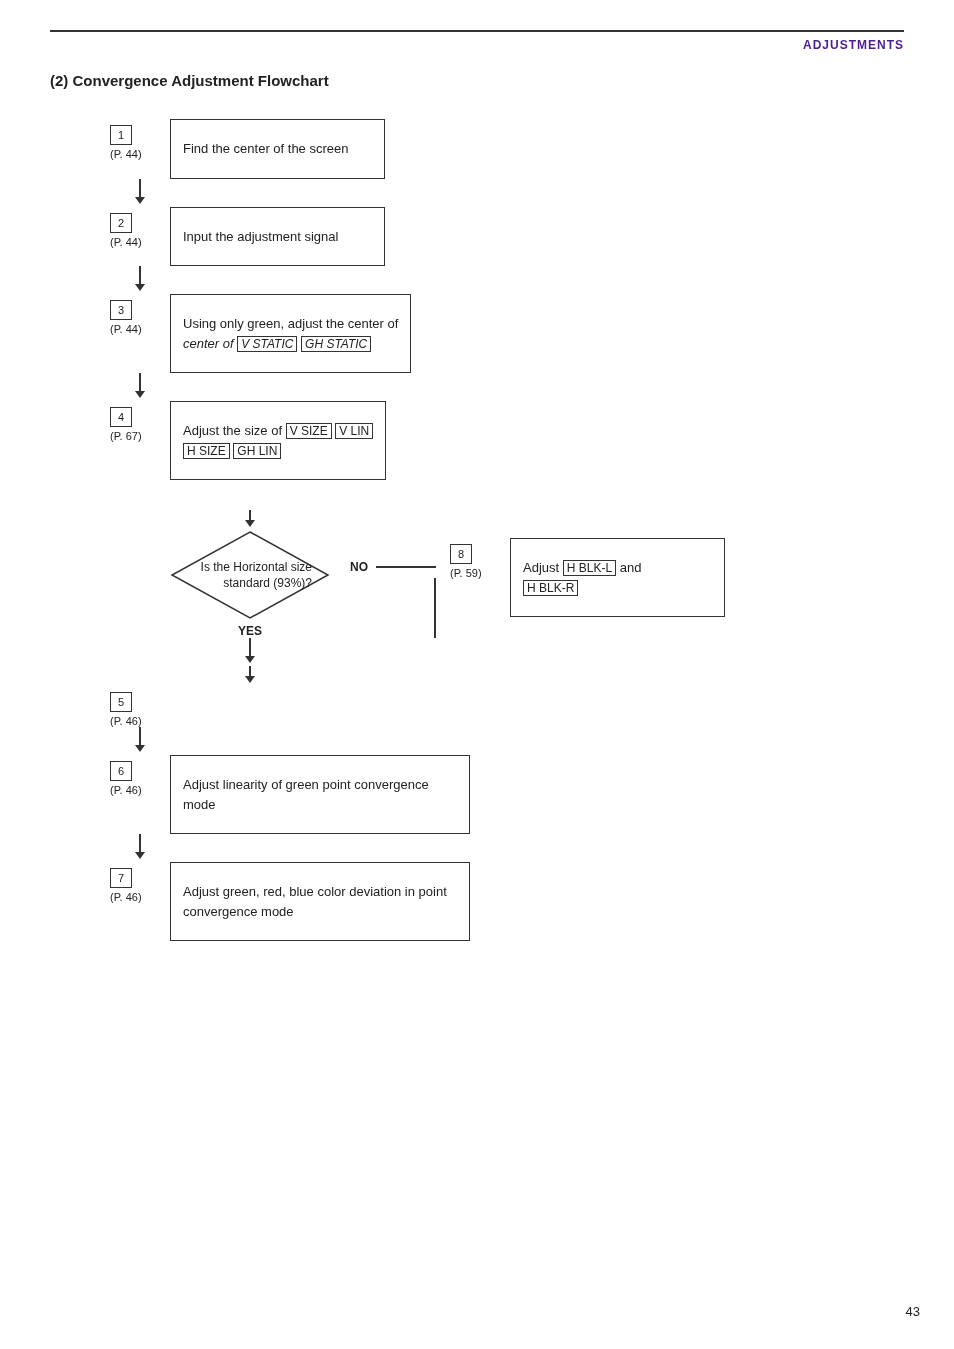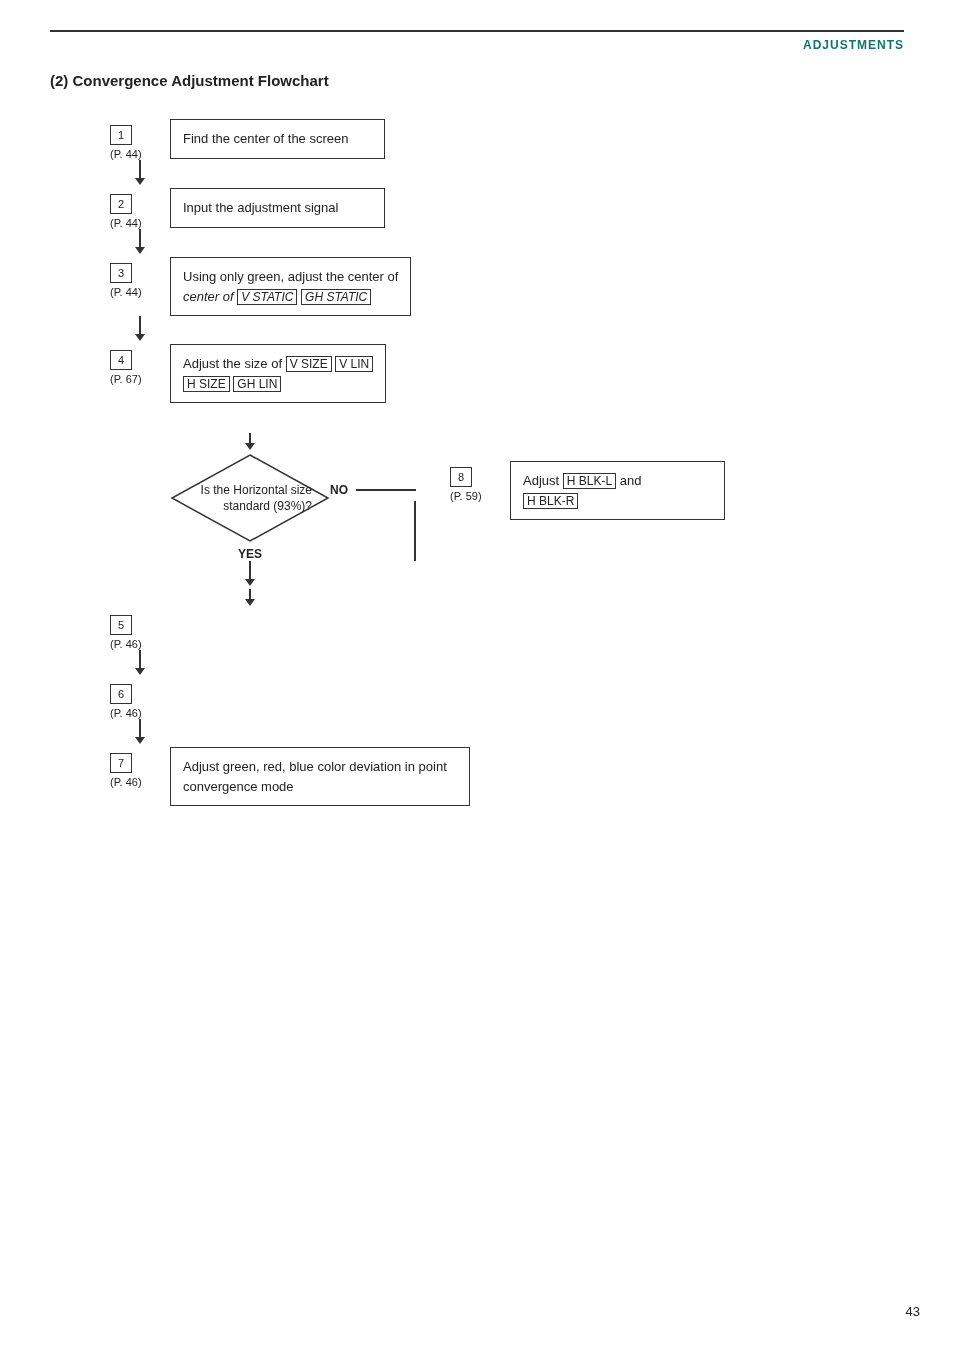--- a/index.html
+++ b/index.html
@@ -29,21 +29,21 @@
     .header-bar {
       display: flex;
       justify-content: flex-end;
       margin-bottom: 20px;
     }
 
     .header-title {
       font-size: 12px;
       font-weight: bold;
       letter-spacing: 1px;
-      color: #0f766e;
+      color: #4c1d95;
     }
 
     .section-title {
       font-size: 15px;
       font-weight: bold;
       margin-bottom: 30px;
     }
 
     
     .flowchart {
@@ -86,21 +86,21 @@
       margin-bottom: 3px;
     }
 
     .page-ref {
       font-size: 11px;
       white-space: nowrap;
     }
 
     .content-col {
       border: 1px solid #333;
-      padding: 9px 12px;
+      padding: 19px 12px;
       min-width: 215px;
       max-width: 300px;
       font-size: 13px;
       line-height: 1.5;
     }
 
     .inline-tag {
       border: 1px solid #333;
       padding: 0px 3px;
       font-size: 12px;
@@ -229,21 +229,21 @@
 
         <div style="display:flex;flex-direction:column;align-items:center;height:28px;">
           <div style="width:2px;height:18px;background:#333;"></div>
           <div style="width:0;height:0;border-left:5px solid transparent;border-right:5px solid transparent;border-top:7px solid #333;"></div>
         </div>
 
       </div>
 
       <div style="display:flex; flex-direction:column; margin-left:0; position:absolute; left:160px; top:50px;">
 
-        <div style="display:flex; flex-direction:row; align-items:center;">
+        <div style="display:flex; flex-direction:row; align-items:center;margin-left:20px;">
           <span style="font-size:12px; font-weight:bold; margin-right:8px;">NO</span>
           <div style="width:60px; height:2px; background:#333;"></div>
         </div>
 
         <div style="display:flex; flex-direction:row; margin-top:0;">
           <div style="margin-left:auto; width:2px; background:#333; height:60px; position:absolute; right:0; top:18px;"></div>
         </div>
       </div>
 
       <div style="position:absolute; left:280px; top:28px; display:flex; flex-direction:row; align-items:flex-start;">
@@ -287,20 +287,21 @@
           <div style="width:0;height:0;border-left:5px solid transparent;border-right:5px solid transparent;border-top:7px solid #333;"></div>
         </div>
       </div>
     </div>
 
     <div class="flow-step">
       <div class="left-num-col">
         <div class="num-box">6</div>
         <div class="page-ref">(P. 46)</div>
       </div>
+      <div class="content-col">Adjust linearity of green point convergence mode</div>
     </div>
 
     <div style="display:flex; flex-direction:row;">
       <div style="width:60px; display:flex; justify-content:center; align-items:center;">
         <div style="display:flex;flex-direction:column;align-items:center;height:28px;">
           <div style="width:2px;height:18px;background:#333;"></div>
           <div style="width:0;height:0;border-left:5px solid transparent;border-right:5px solid transparent;border-top:7px solid #333;"></div>
         </div>
       </div>
     </div>

